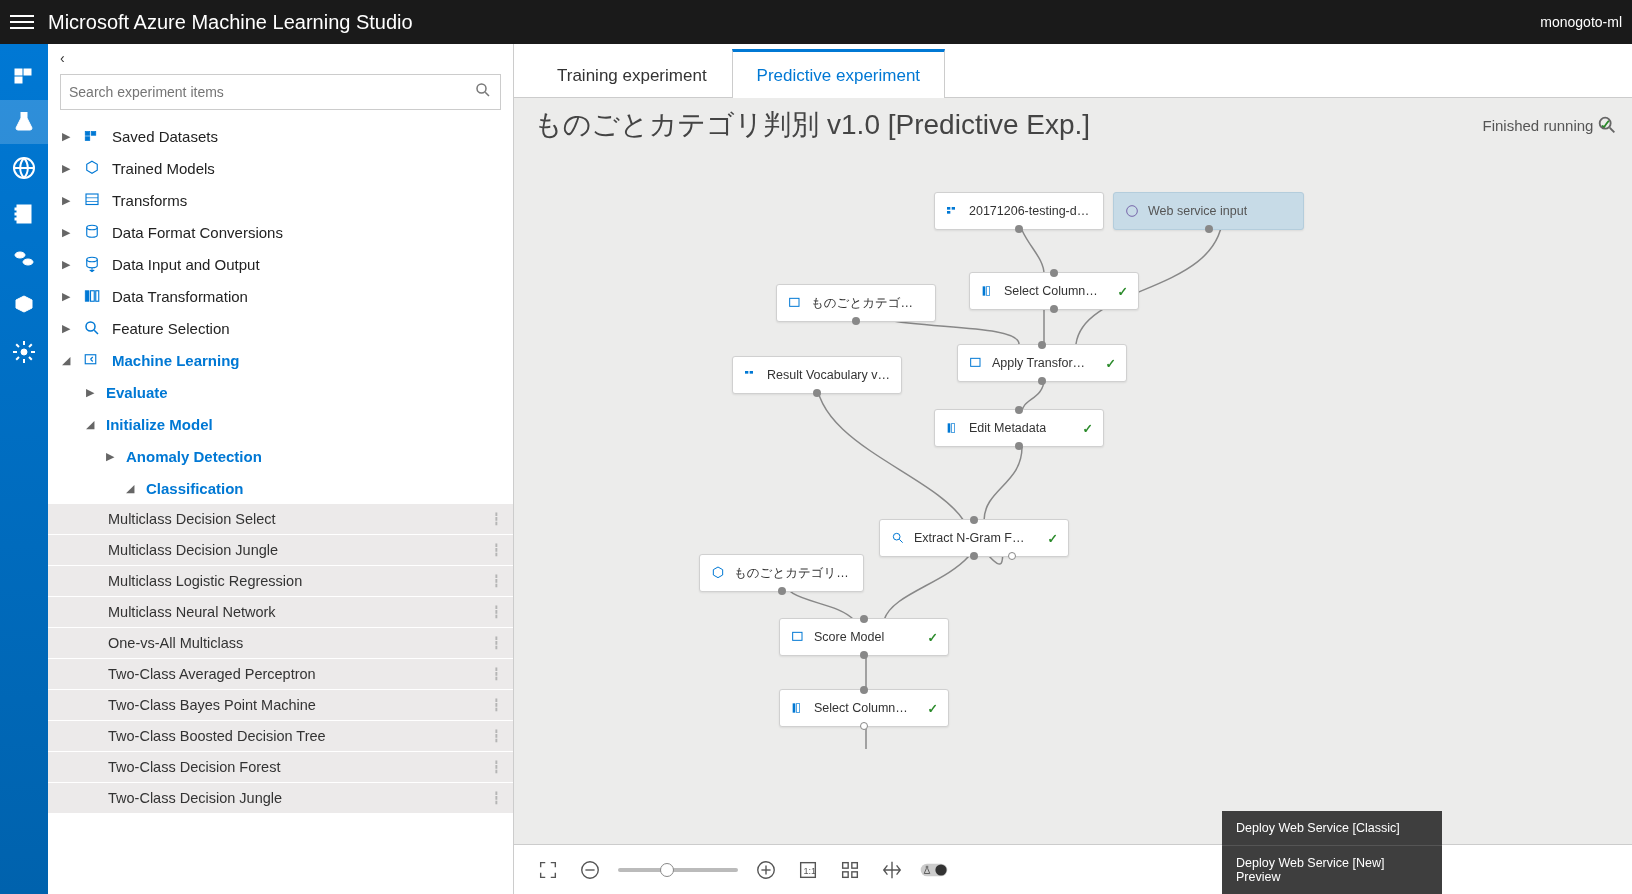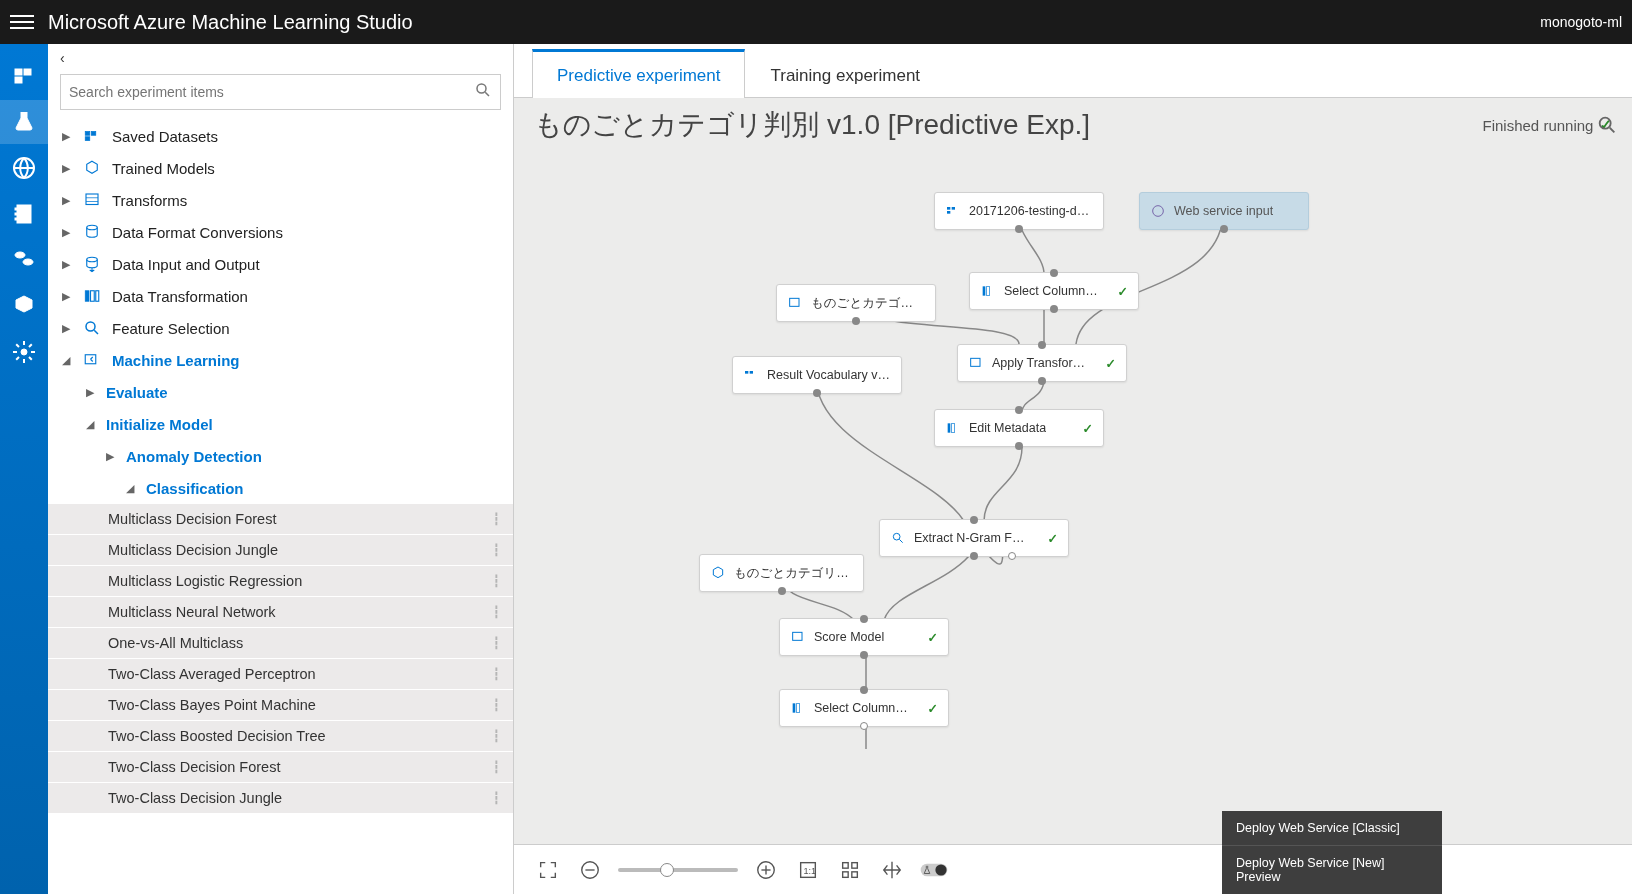--- a/index.html
+++ b/index.html
@@ -246,21 +246,21 @@
     <div class="tree-item has-children sub2">
         <span class="tree-arrow">▶</span>
         <span class="tree-label">Anomaly Detection</span>
       </div>
     <div class="tree-item has-children sub3">
         <span class="tree-arrow">◢</span>
         <span class="tree-label">Classification</span>
       </div>
 
     <div class="leaf">
-        <span>Multiclass Decision Forest</span>
+        <span>Multiclass Decision Select</span>
         <span class="grip">┇</span>
       </div>
     <div class="leaf">
         <span>Multiclass Decision Jungle</span>
         <span class="grip">┇</span>
       </div>
     <div class="leaf">
         <span>Multiclass Logistic Regression</span>
         <span class="grip">┇</span>
       </div>
@@ -290,22 +290,22 @@
       </div>
     <div class="leaf">
         <span>Two-Class Decision Jungle</span>
         <span class="grip">┇</span>
       </div>
   </div>
 </div>
 
 <div class="main">
   <div class="tabs">
+    <div class="tab">Training experiment</div>
     <div class="tab active">Predictive experiment</div>
-    <div class="tab">Training experiment</div>
   </div>
   <div class="canvas-header">
     <div class="canvas-title">ものごとカテゴリ判別 v1.0 [Predictive Exp.]</div>
     <div class="status">
         <span>Finished running</span>
         <span class="check">✓</span>
       </div>
   </div>
   <div class="corner-search">
     <svg viewBox="0 0 24 24" width="22" height="22">
@@ -332,21 +332,21 @@
 
     <div class="node" style="left:420px; top:48px; width:170px;">
       <span class="node-icon"><svg viewBox="0 0 24 24">
             <rect x="3" y="6" width="5" height="4" fill="#0078d4"></rect>
             <rect x="10" y="6" width="5" height="4" fill="#0078d4"></rect>
             <rect x="3" y="12" width="5" height="4" fill="#0078d4"></rect>
           </svg></span>
       <span class="node-label">20171206-testing-deleted.csv</span>
       <span class="port bottom"></span>
     </div>
-    <div class="node ws" style="left:625px; top:48px; width:170px;">
+    <div class="node ws" style="left:599px; top:48px; width:191px;">
       <span class="node-icon"><svg viewBox="0 0 24 24">
             <circle cx="12" cy="12" r="8" fill="none" stroke="#76a" stroke-width="1.5"></circle>
           </svg></span>
       <span class="node-label">Web service input</span>
       <span class="port bottom"></span>
     </div>
     <div class="node" style="left:455px; top:128px; width:170px;">
       <span class="node-icon"><svg viewBox="0 0 24 24">
             <rect x="4" y="5" width="4" height="14" fill="#0078d4"></rect>
             <rect x="10" y="5" width="4" height="14" fill="none" stroke="#0078d4"></rect>

